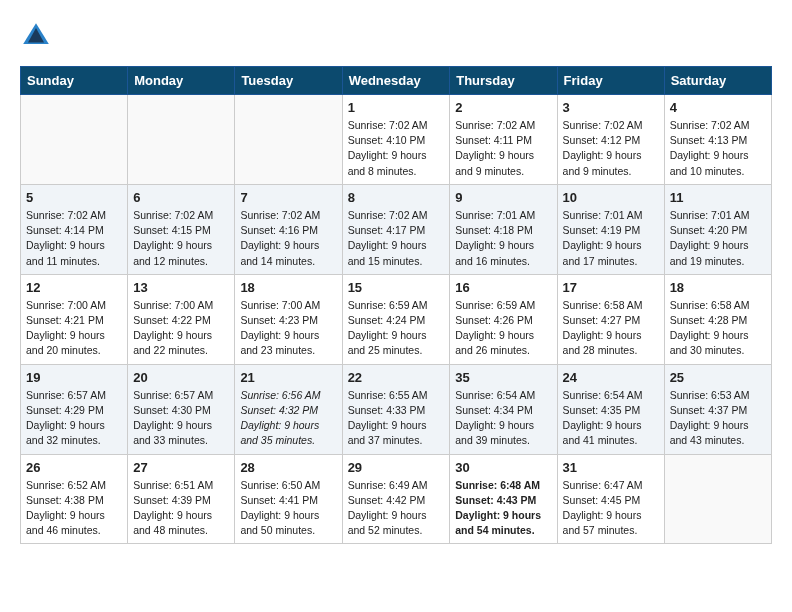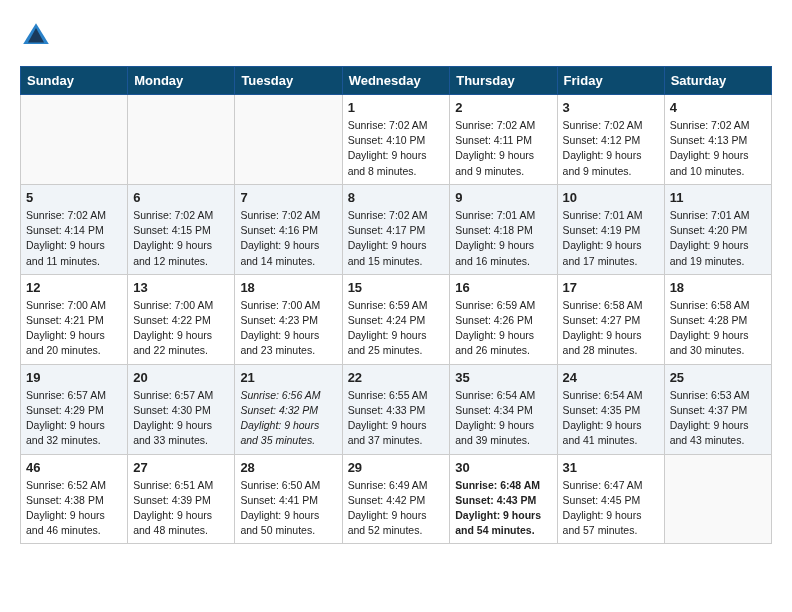--- a/index.html
+++ b/index.html
@@ -305,21 +305,21 @@
           <td>
             <div class="day-number">25</div>
             <div class="day-info" style="white-space: pre-line;">Sunrise: 6:53 AM
 Sunset: 4:37 PM
 Daylight: 9 hours
 and 43 minutes.</div>
           </td>
         </tr>
         <tr>
           <td>
-            <div class="day-number">46</div>
+            <div class="day-number">26</div>
             <div class="day-info" style="white-space: pre-line;">Sunrise: 6:52 AM
 Sunset: 4:38 PM
 Daylight: 9 hours
 and 46 minutes.</div>
           </td>
           <td>
             <div class="day-number">27</div>
             <div class="day-info" style="white-space: pre-line;">Sunrise: 6:51 AM
 Sunset: 4:39 PM
 Daylight: 9 hours

